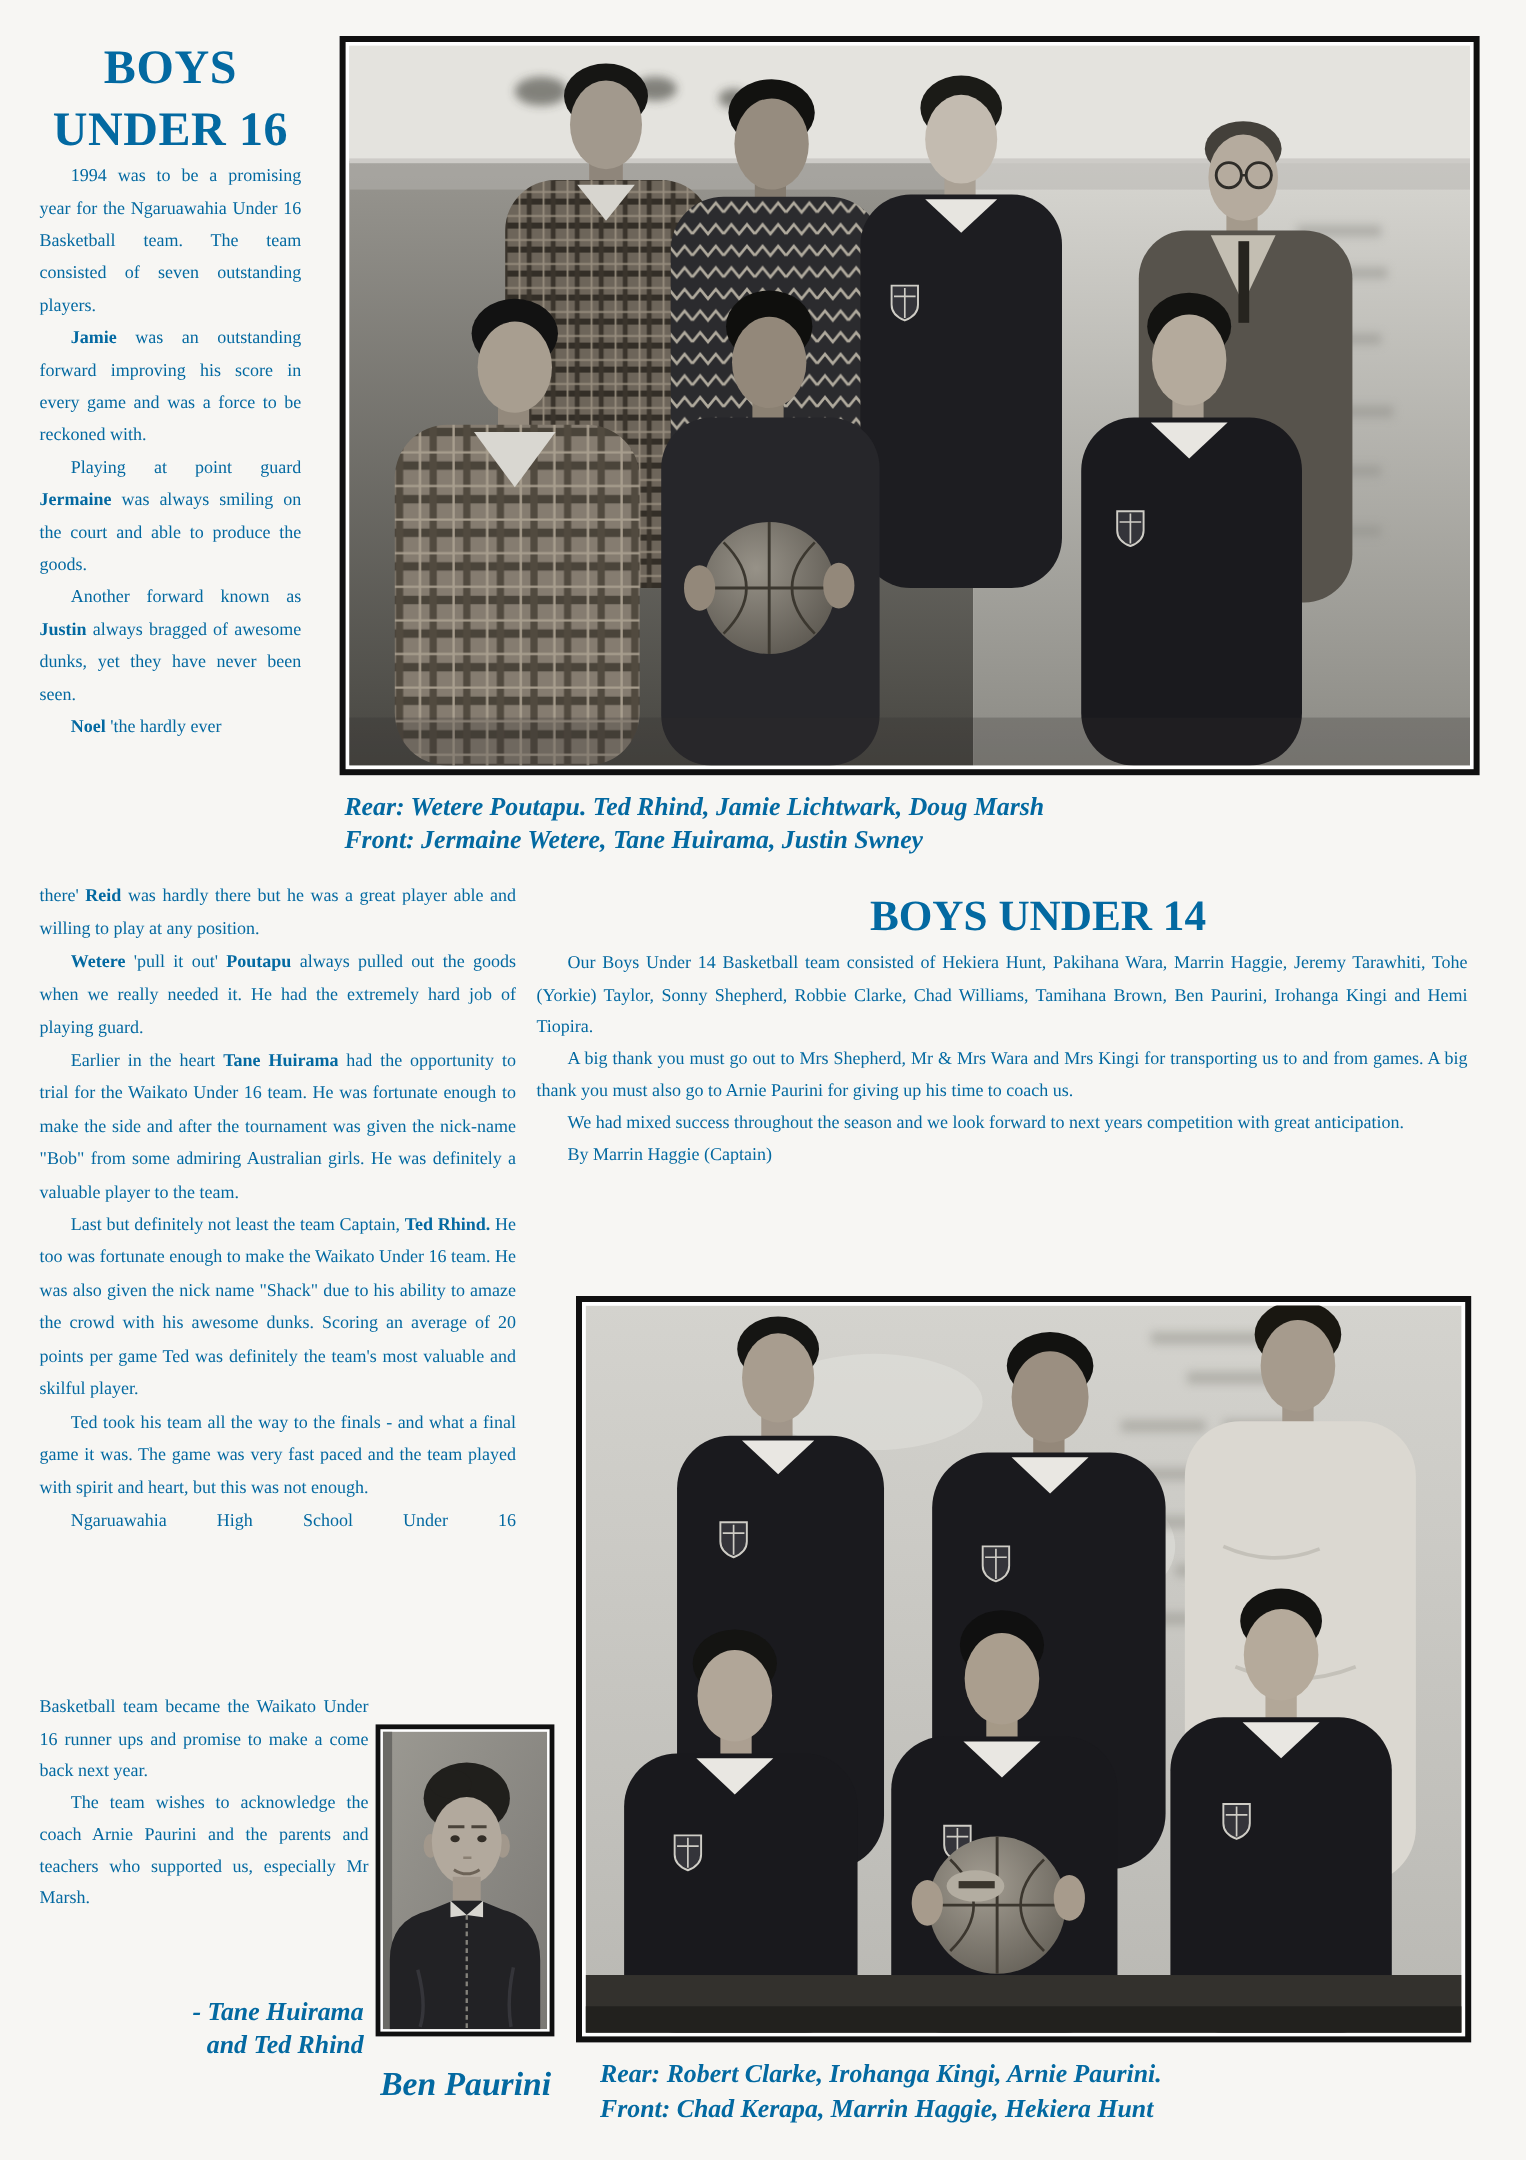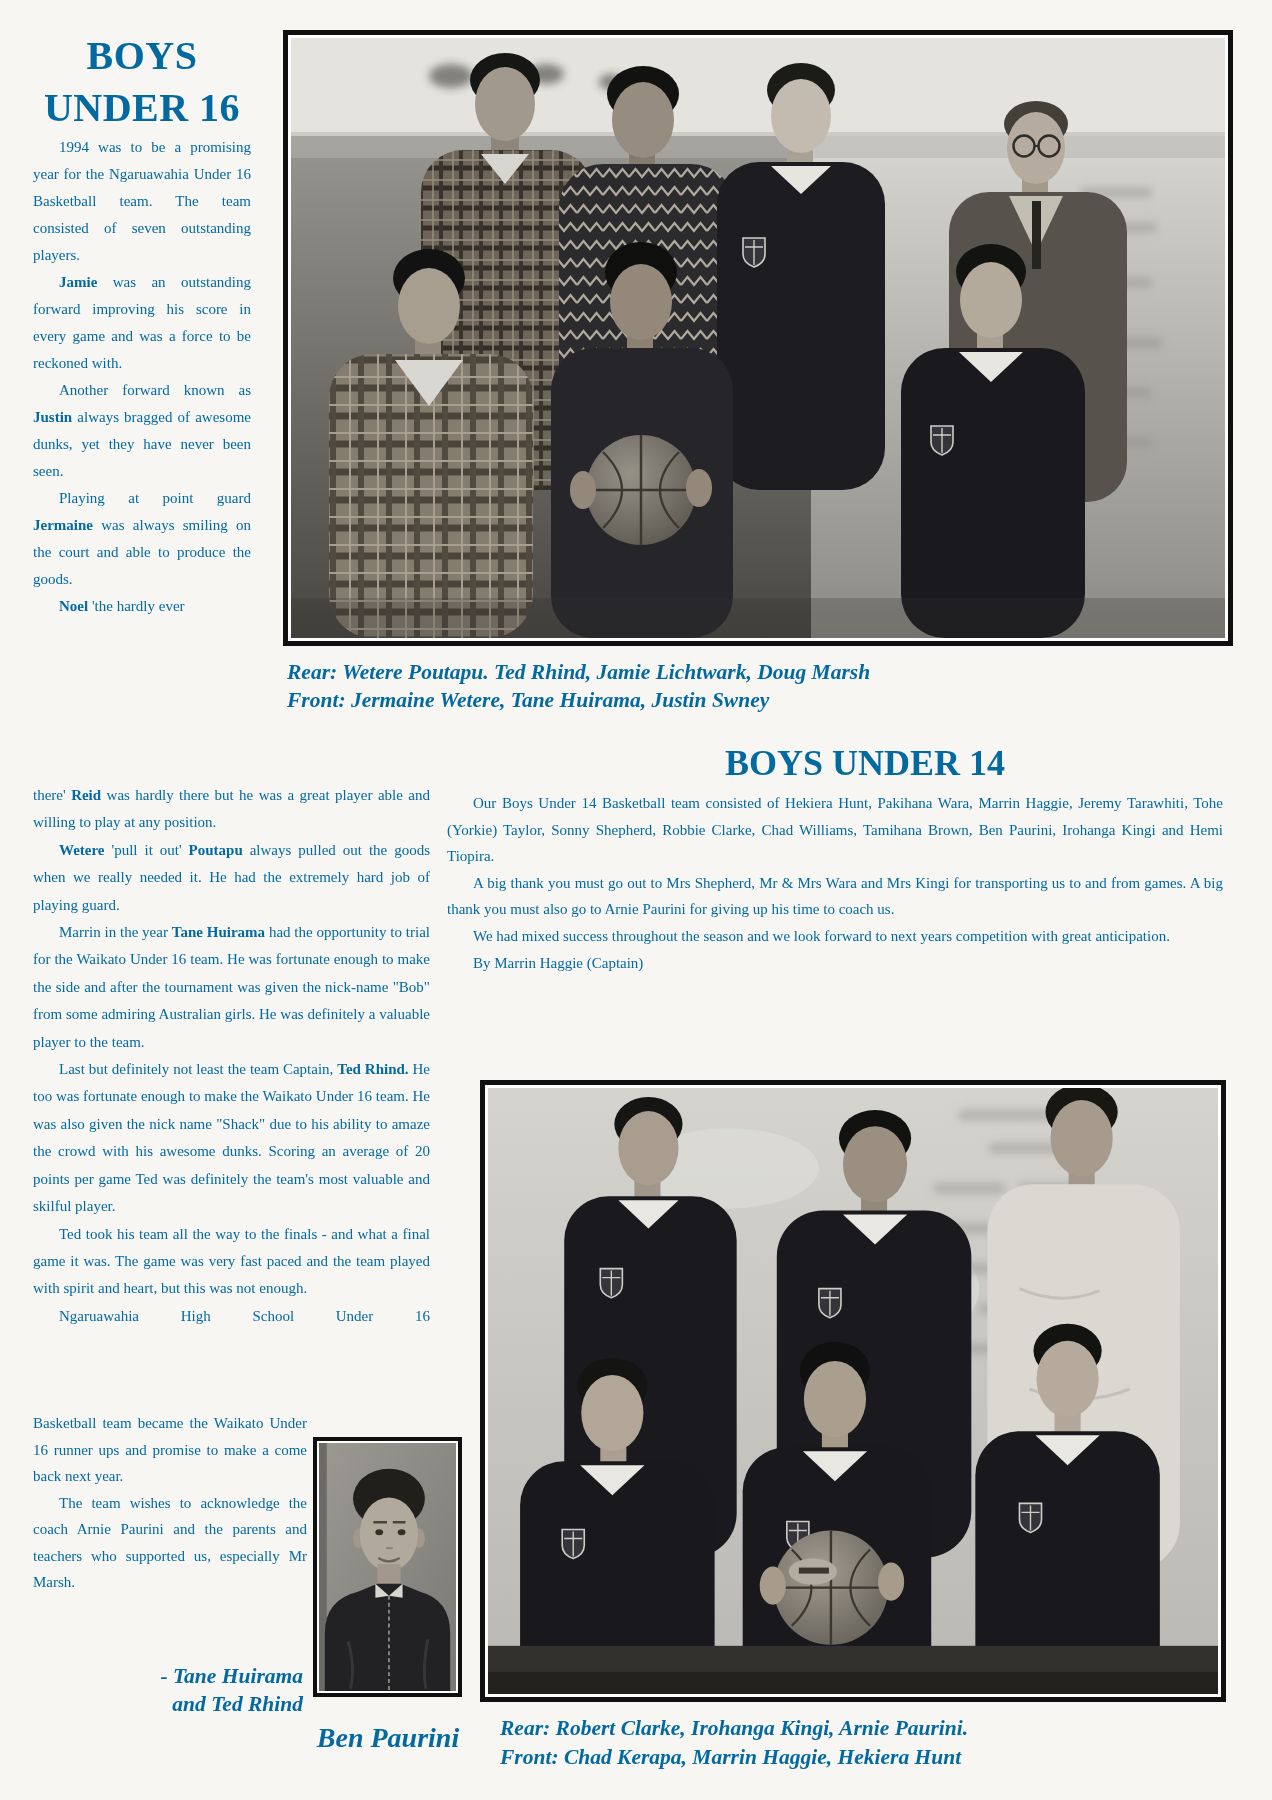--- a/index.html
+++ b/index.html
@@ -7,21 +7,21 @@
         font-family:"Liberation Serif","DejaVu Serif",serif;color:#0369a1;}
   
   .abs{position:absolute;}
   .h1line{font-weight:700;font-size:40px;line-height:52px;text-align:center;letter-spacing:.5px;}
   .body{font-size:15px;line-height:27px;margin:0;}
   .j{text-align:justify;}
   .indent{text-indent:26px;}
   .jlast{text-align-last:justify;}
   .b{font-weight:700;}
   .col-narrow{left:33px;top:30px;width:218px;}
-  .col-wide{left:33px;top:734px;width:397px;margin-top:48px;}
+  .col-wide{left:33px;top:734px;width:397px;}
   .col-wide .body{line-height:27.4px;}
   .col-bottom{left:33px;top:1410px;width:274px;}
   .col-bottom .body{line-height:26.5px;}
   .u14-heading{left:440px;top:741px;width:565px;text-align:right;font-weight:700;font-size:36px;line-height:44px;margin:0;}
   .u14-text{left:447px;top:790px;width:776px;}
   .u14-text .body{line-height:26.6px;}
   .caption{font-style:italic;font-weight:700;font-size:21.5px;line-height:28px;}
   .cap1{left:287px;top:658px;width:730px;}
   .cap2{left:500px;top:1714px;width:700px;line-height:29px;}
   .ben-caption{left:293px;top:1722px;width:190px;text-align:center;font-style:italic;font-weight:700;font-size:28px;}
@@ -36,22 +36,22 @@
 </head>
 <body>
 
 <div class="page">
 
   <section class="abs col-narrow">
     <div class="h1line">BOYS</div>
     <div class="h1line">UNDER 16</div>
     <p class="body j indent"><span>1994 was to be a promising year for the Ngaruawahia Under 16 Basketball team.  The team consisted of seven outstanding players.</span></p>
     <p class="body j indent"><span class="b">Jamie</span><span> was an outstanding forward improving his score in every game and was a force to be reckoned with.</span></p>
+    <p class="body j indent"><span>Playing at point guard </span><span class="b">Jermaine</span><span> was always smiling on the court and able to produce the goods.</span></p>
     <p class="body j indent"><span>Another forward known as </span><span class="b">Justin</span><span> always bragged of awesome dunks, yet they have never been seen.</span></p>
-    <p class="body j indent"><span>Playing at point guard </span><span class="b">Jermaine</span><span> was always smiling on the court and able to produce the goods.</span></p>
     <p class="body indent"><span class="b">Noel</span><span> 'the hardly ever</span></p>
   </section>
 
   <figure class="photo photo-top abs" style="left:283px;top:30px;margin:0;">
     <svg viewBox="0 0 934 600" preserveAspectRatio="none">
       <defs>
         <linearGradient id="tbg" x1="0" y1="0" x2="0" y2="1">
             <stop offset="0" stop-color="#e2e1dc"></stop>
             <stop offset="1" stop-color="#c0bfba"></stop>
           </linearGradient>
@@ -175,21 +175,21 @@
   </figure>
 
   <div class="abs caption cap1">
     <div>Rear: Wetere Poutapu. Ted Rhind, Jamie Lichtwark, Doug Marsh</div>
     <div>Front: Jermaine Wetere, Tane Huirama, Justin Swney</div>
   </div>
 
   <section class="abs col-wide">
     <p class="body j"><span>there' </span><span class="b">Reid</span><span> was hardly there but he was a great player able and willing to play at any position.</span></p>
     <p class="body j indent"><span class="b">Wetere</span><span> 'pull it out' </span><span class="b">Poutapu</span><span> always pulled out the goods when we really needed it.  He had the extremely hard job of playing guard.</span></p>
-    <p class="body j indent"><span>Marrin in the year </span><span class="b">Tane Huirama</span><span> had the opportunity to trial for the Waikato Under 16 team.  He was fortunate enough to make the side and after the tournament was given the nick-name "Bob" from some admiring Australian girls.  He was definitely a valuable player to the team.</span></p>
+    <p class="body j indent"><span>Earlier in the heart </span><span class="b">Tane Huirama</span><span> had the opportunity to trial for the Waikato Under 16 team.  He was fortunate enough to make the side and after the tournament was given the nick-name "Bob" from some admiring Australian girls.  He was definitely a valuable player to the team.</span></p>
     <p class="body j indent"><span>Last but definitely not least the team Captain, </span><span class="b">Ted Rhind.</span><span>  He too was fortunate enough to make the Waikato Under 16 team. He was also given the nick name "Shack" due to his ability to amaze the crowd with his awesome dunks.  Scoring an average of 20 points per game Ted was definitely the team's most valuable and skilful player.</span></p>
     <p class="body j indent"><span>Ted took his team all the way to the finals - and what a final game it was.  The game was very fast paced and the team played with spirit and heart, but this was not enough.</span></p>
     <p class="body j indent jlast"><span>Ngaruawahia High School Under 16</span></p>
   </section>
 
   <h2 class="abs u14-heading">BOYS UNDER 14</h2>
   <section class="abs u14-text">
     <p class="body j indent"><span>Our Boys Under 14 Basketball team consisted of Hekiera Hunt, Pakihana Wara, Marrin Haggie, Jeremy Tarawhiti, Tohe (Yorkie) Taylor, Sonny Shepherd, Robbie Clarke, Chad Williams, Tamihana Brown, Ben Paurini, Irohanga Kingi and Hemi Tiopira.</span></p>
     <p class="body j indent"><span>A big thank you must go out to Mrs  Shepherd, Mr &amp; Mrs Wara and Mrs Kingi for transporting us to and from games. A big thank you must also go to Arnie Paurini for giving up his time to coach us.</span></p>
     <p class="body j indent"><span>We had mixed success throughout the season and we look forward to next years competition with great anticipation.</span></p>

